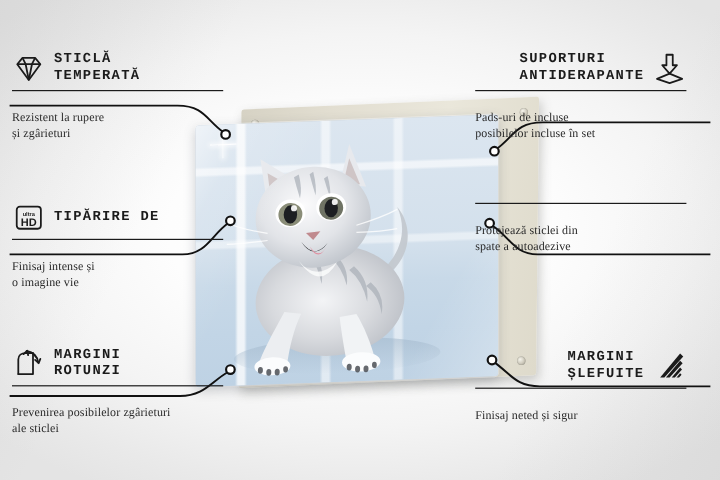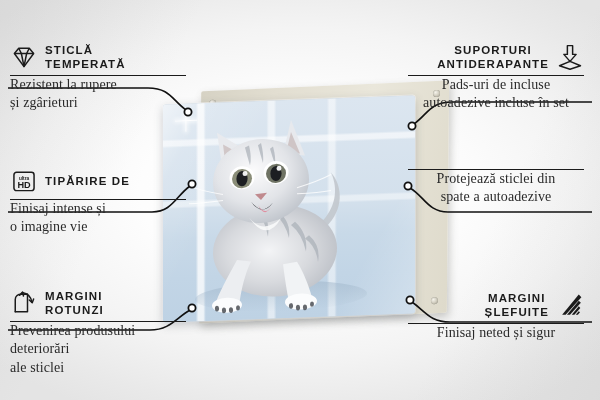--- a/index.html
+++ b/index.html
@@ -115,51 +115,51 @@
   }
   .sparkle::before { width: 22px; height: 1.4px; transform: translate(-50%,-50%); }
   .sparkle::after  { width: 1.4px; height: 22px; transform: translate(-50%,-50%); }
 
   
   .feature {
     position: absolute;
     width: 176px;
   }
   .feature.left  { left: 10px;  text-align: left; }
-  .feature.right { right: 16px; text-align: center; }
+  .feature.right { right: 28px; text-align: left; }
 
   .f-head {
     display: flex;
     align-items: center;
     gap: 7px;
     min-height: 30px;
   }
   .feature.right .f-head { flex-direction: row-reverse; }
 
   .f-title {
-    font-family: Liberation Sans, sans-serif;
+    font-family: Liberation Mono, monospace;
     font-size: 11.5px;
     font-weight: bold;
     letter-spacing: 1.1px;
     line-height: 1.22;
     color: #1b1b1b;
     text-transform: uppercase;
   }
   .rule {
     height: 0;
     border-top: 1.4px solid #1b1b1b;
     margin-top: 3px;
     width: 100%;
   }
   .f-desc {
     font-family: "Liberation Serif", serif;
-    font-size: 14px;
+    font-size: 10px;
     line-height: 1.32;
     color: #2a2a2a;
-    margin-top: 0;
+    margin-top: 16px;
     letter-spacing: 0.1px;
   }
   .ico {
     flex: 0 0 auto;
     width: 28px;
     height: 28px;
     display: block;
   }
   .ico svg { display: block; width: 100%; height: 100%; }
 
@@ -354,21 +354,21 @@
           </g>
         </svg>
       </span>
       <span class="f-title">
         <span>MARGINI</span><br>
         <span>ROTUNZI</span>
       </span>
     </div>
     <div class="rule"></div>
     <div class="f-desc">
-      <span>Prevenirea produsului deteriorări</span><br>
+      <span>Prevenirea posibilelor zgârieturi</span><br>
       <span>ale sticlei</span>
     </div>
   </div>
 
   <div class="feature right" style="top:42px;">
     <div class="f-head">
       <span class="ico">
         <svg viewBox="0 0 32 32">
           <g fill="none" stroke="#1b1b1b" stroke-width="1.7" stroke-linejoin="round">
             <path d="M13 3 L19 3 L19 13 L23 13 L16 21 L9 13 L13 13 Z"></path>
@@ -377,21 +377,21 @@
         </svg>
       </span>
       <span class="f-title">
         <span>SUPORTURI</span><br>
         <span>ANTIDERAPANTE</span>
       </span>
     </div>
     <div class="rule"></div>
     <div class="f-desc">
       <span>Pads-uri de incluse</span><br>
-      <span>autoadezive incluse în set</span>
+      <span>posibilelor incluse în set</span>
     </div>
   </div>
 
   <div class="feature right" style="top:166px;">
     <div class="rule"></div>
     <div class="f-desc">
       <span>Protejează sticlei din</span><br>
       <span>spate a autoadezive</span>
     </div>
   </div>

